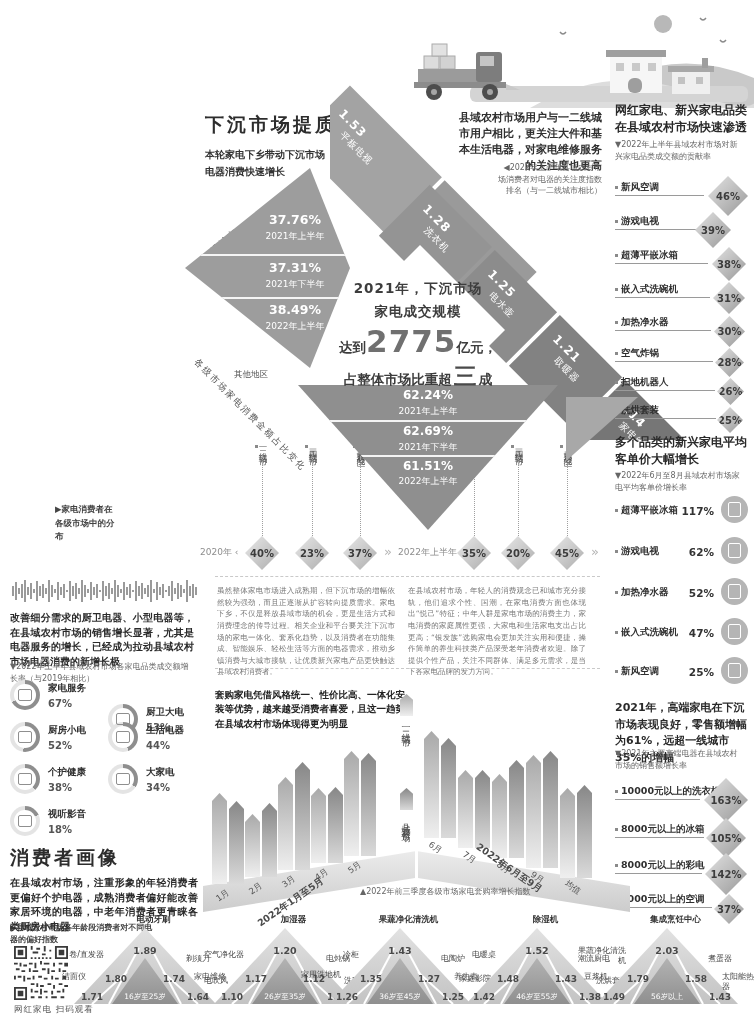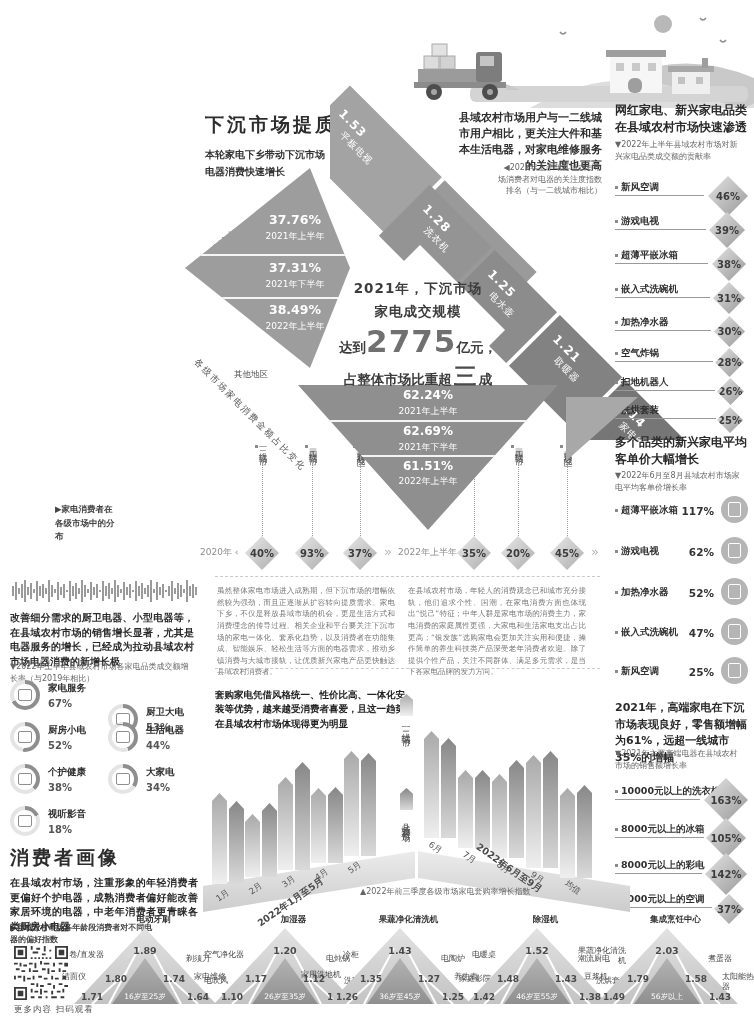--- a/index.html
+++ b/index.html
@@ -209,21 +209,21 @@
     <div class="rrow" style="top:168px;">
       <span class="rl">新风空调</span>
       <div class="rline" style="right:44px;"></div>
       <div class="rdia" style="right:0;bottom:-12px;width:40px;height:40px;">
           <span>46%</span>
         </div>
     </div>
     <div class="rrow" style="top:202px;">
       <span class="rl">游戏电视</span>
       <div class="rline" style="right:42px;"></div>
-      <div class="rdia" style="right:3px;bottom:-10px;width:36px;height:36px;">
+      <div class="rdia" style="right:17px;bottom:-10px;width:36px;height:36px;">
           <span>39%</span>
         </div>
     </div>
     <div class="rrow" style="top:236px;">
       <span class="rl">超薄平嵌冰箱</span>
       <div class="rline" style="right:40px;"></div>
       <div class="rdia" style="right:2px;bottom:-9px;width:34px;height:34px;">
           <span>38%</span>
         </div>
     </div>
@@ -341,21 +341,21 @@
     <span class="vlab">一二线城市</span>
     <div class="stem"></div>
     <div class="ddia">
         <span>40%</span>
       </div>
   </div>
   <div class="dcol" style="left:294px;top:442px;height:128px;">
     <span class="vlab">三四线城市</span>
     <div class="stem"></div>
     <div class="ddia">
-        <span>93%</span>
+        <span>23%</span>
       </div>
   </div>
   <div class="dcol" style="left:342px;top:442px;height:128px;">
     <span class="vlab">县域农村地区</span>
     <div class="stem"></div>
     <div class="ddia">
         <span>37%</span>
       </div>
   </div>
   <span class="arrow2" style="left:384px;top:544px;">»</span>
@@ -455,21 +455,21 @@
   </div>
 
   <div class="abs b" style="left:10px;top:845px;font-size:19px;letter-spacing:3px;color:#2d2d2d;">消费者画像</div>
   <div class="abs cap" style="left:10px;top:922px;width:150px;color:#444;font-weight:bold;">▶县域农村市场各年龄段消费者对不同电器的偏好指数</div>
   <div class="abs b" style="left:10px;top:876px;width:188px;font-size:10px;line-height:1.45;color:#2b2b2b;text-align:justify;">在县域农村市场，注重形象的年轻消费者更偏好个护电器，成熟消费者偏好能改善家居环境的电器，中老年消费者更青睐各类厨房小电器</div>
 
   <svg class="abs" style="left:14px;top:946px;width:54px;height:54px;" viewBox="0 0 29 29">
     <path fill="#3a3a3a" fill-rule="evenodd" d="M0 0h7v7H0zM1 1v5h5V1zM2 2h3v3H2zM22 0h7v7h-7zM23 1v5h5V1zM24 2h3v3h-3zM0 22h7v7H0zM1 23v5h5v-5zM2 24h3v3H2z"></path>
     <path fill="#3a3a3a" d="M9 0h1v2H9zM12 1h2v1h-2zM16 0h1v3h-1zM19 2h1v1h-1zM10 3h3v1h-3zM15 4h2v1h-2zM9 6h1v1H9zM11 6h1v1h-1zM13 6h1v1h-1zM15 6h1v1h-1zM17 6h1v1h-1zM19 6h1v1h-1zM0 9h2v1H0zM3 9h1v2H3zM5 10h2v1H5zM8 9h2v1H8zM11 9h1v3h-1zM14 8h1v2h-1zM16 9h3v1h-3zM21 9h1v2h-1zM24 9h2v1h-2zM27 9h2v2h-2zM1 12h2v1H1zM4 13h2v1H4zM8 12h1v2H8zM10 13h3v1h-3zM15 12h2v1h-2zM18 12h1v3h-1zM20 13h2v1h-2zM24 12h1v2h-1zM26 13h2v1h-2zM0 16h1v2H0zM2 16h2v1H2zM5 16h1v3H5zM7 17h2v1H7zM10 16h1v2h-1zM13 16h2v1h-2zM16 17h2v1h-2zM20 16h1v2h-1zM22 17h2v1h-2zM26 16h2v2h-2zM9 20h2v1H9zM12 20h1v2h-1zM14 21h2v1h-2zM18 20h2v1h-2zM21 21h1v2h-1zM24 20h2v1h-2zM27 21h2v1h-2zM9 23h1v2H9zM11 24h2v1h-2zM14 23h1v3h-1zM16 24h2v1h-2zM20 24h1v2h-1zM23 24h2v1h-2zM26 23h1v2h-1zM9 27h2v1H9zM13 27h2v1h-2zM17 27h1v1h-1zM20 27h3v1h-3zM25 27h2v1h-2z"></path>
   </svg>
-  <div class="abs" style="left:14px;top:1004px;font-size:8.5px;color:#555;letter-spacing:1px;">更多内容 扫码观看</div>
+  <div class="abs" style="left:14px;top:1004px;font-size:8.5px;color:#555;letter-spacing:1px;">网红家电 扫码观看</div>
 
   <div class="dash" style="left:215px;top:576px;width:385px;"></div>
   <div class="essay" style="left:217px;top:585px;width:178px;">虽然整体家电市场进入成熟期，但下沉市场的增幅依然较为强劲，而且正逐渐从扩容转向提质需求。家电下乡，不仅是释放县域市场的机会，更是生活方式和消费理念的传导过程。相关企业和平台要关注下沉市场的家电一体化、套系化趋势，以及消费者在功能集成、智能娱乐、轻松生活等方面的电器需求，推动乡镇消费与大城市接轨，让优质新兴家电产品更快触达县域农村消费者。</div>
   <div class="essay" style="left:408px;top:585px;width:178px;">在县域农村市场，年轻人的消费观念已和城市充分接轨，他们追求个性、国潮，在家电消费方面也体现出“悦己”特征；中年人群是家电市场的消费主力，家电消费的家庭属性更强，大家电和生活家电支出占比更高；“银发族”选购家电会更加关注实用和便捷，操作简单的养生科技类产品深受老年消费者欢迎。除了提供个性产品，关注不同群体、满足多元需求，是当下各家电品牌的发力方向。</div>
   <div class="dash" style="left:215px;top:668px;width:385px;"></div>
 
   <div class="abs b" style="left:215px;top:688px;width:196px;font-size:9.5px;line-height:1.5;color:#222;">套购家电凭借风格统一、性价比高、一体化安装等优势，越来越受消费者喜爱，且这一趋势在县域农村市场体现得更为明显</div>
 
   <div class="floor" style="left:203px;top:850px;width:212px;height:62px;clip-path:polygon(0 58%,100% 2%,100% 45%,0 100%);"></div>
   <div class="floor" style="left:418px;top:850px;width:212px;height:62px;clip-path:polygon(0 2%,100% 58%,100% 100%,0 45%);"></div>

